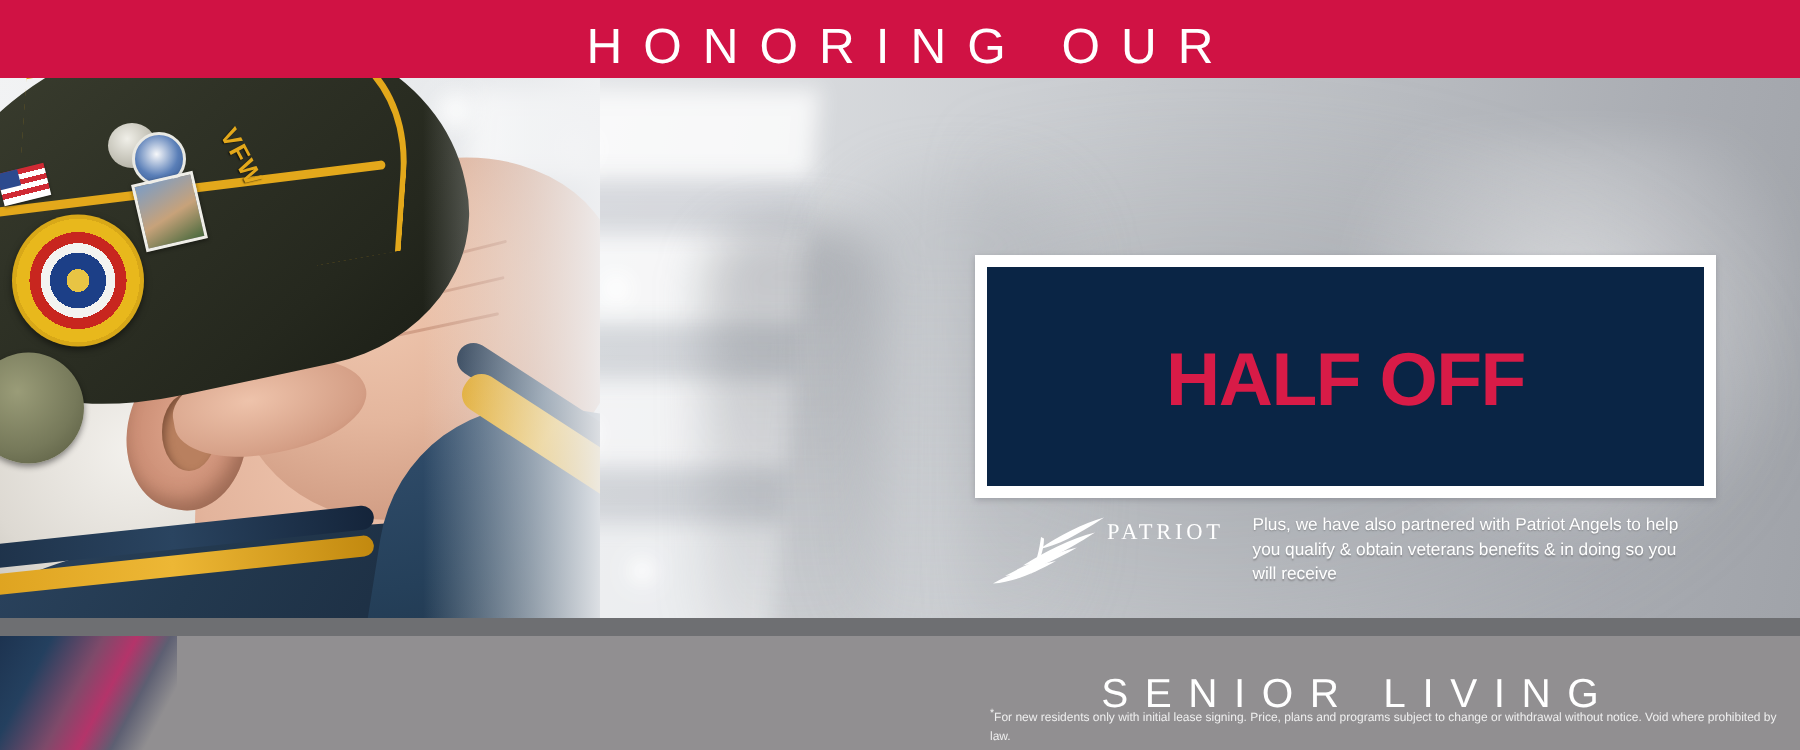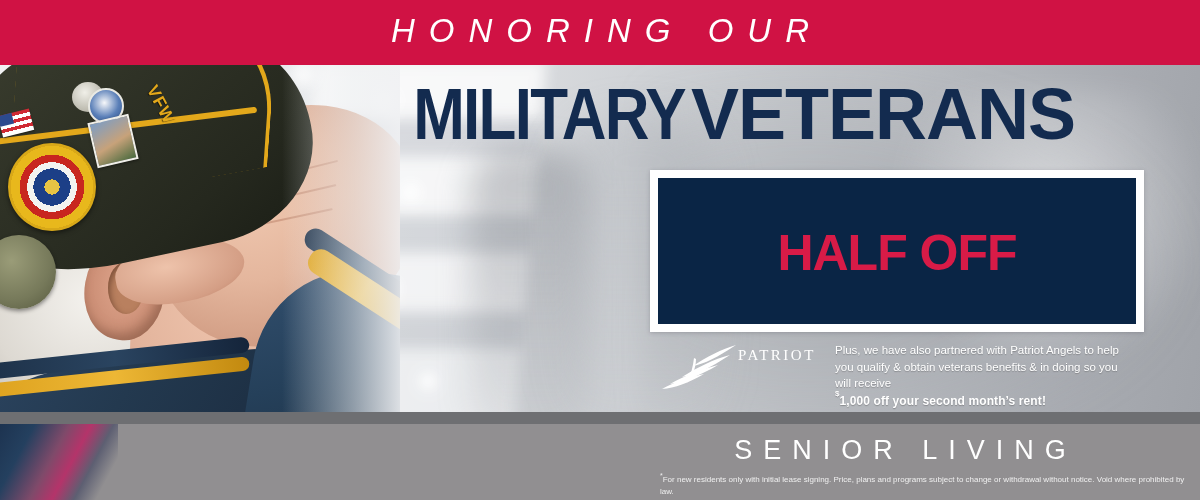--- a/index.html
+++ b/index.html
@@ -232,22 +232,22 @@
     transform:rotate(14deg); text-shadow:0 1px 2px rgba(0,0,0,.5);
   }
   .ph-glasses{
     position:absolute; left:128px; top:208px; width:160px; height:4px;
     background:linear-gradient(90deg,rgba(40,44,52,.9),rgba(60,64,72,.55));
     border-radius:2px; transform:rotate(-9deg);
   }
 
   
   .topbar{
-    position:absolute; left:0; top:0; width:1200px; height:65px;
-    background:#d01244; z-index:60;font-style:italic;
+    position:absolute; left:0; top:0; width:1200px; height:52px;
+    background:#d01244; z-index:60;
   }
   .topbar .hdr{
     position:absolute; left:0; right:0; top:14px;
     text-align:center; color:#ffffff;
     font-size:33px; font-weight:300; letter-spacing:14px;
     text-indent:14px; line-height:1;
     font-family:"Liberation Sans", sans-serif;
   }
 
   
@@ -312,21 +312,21 @@
   
   .greybar-dark{
     position:absolute; left:0; top:412px; width:1200px; height:12px;
     background:#6e6f72; z-index:50;
   }
   .greybar{
     position:absolute; left:0; top:424px; width:1200px; height:76px;
     background:#918f91; z-index:50;
   }
   .greybar .senior{
-    position:absolute; left:600px; right:0; top:13px;
+    position:absolute; left:600px; right:0; top:25px;
     text-align:center; color:#ffffff;
     font-size:27px; font-weight:400; letter-spacing:11px; text-indent:11px;
     line-height:1;
   }
   .finetext{
     position:absolute; left:660px; right:14px; top:47px;
     color:#efefef; font-size:8px; line-height:1.55; text-align:left;
   }
   .finetext sup{ font-size:7px; }
   
@@ -391,23 +391,20 @@
     <div class="ph-cuff"></div>
     <div class="ph-emb">ℛ</div>
 
     <div class="ph-fade"></div>
   </div>
 
   <div class="topbar">
     <div class="hdr">HONORING OUR</div>
   </div>
 
-  <div class="headline">
-    <span class="thin">MILITARY</span><span class="thick">VETERANS</span>
-  </div>
 
   <div class="offerbox">
     <div class="offerbox-inner">
       <div class="offer-main">HALF OFF</div>
     </div>
   </div>
 
   <div class="partner">
     <div class="pa-logo">
       <span class="pa-wing">
@@ -420,21 +417,20 @@
             <path d="M34 14 C33 22 31 31 27 39 C32 33 36 24 36 15 Z"></path>
           </g>
         </svg>
       </span>
       <span class="pa-words">
         <span class="pa-patriot">PATRIOT</span>
       </span>
     </div>
     <div class="pa-text">
       <span>Plus, we have also partnered with Patriot Angels to help you qualify &amp; obtain veterans benefits &amp; in doing so you will receive</span>
-      <div class="bold"><sup>$</sup><span>1,000 off your second month’s rent!</span></div>
     </div>
   </div>
 
   <div class="greybar-dark"></div>
   <div class="greybar">
     <div class="senior">SENIOR LIVING</div>
     <div class="finetext"><sup>*</sup><span>For new residents only with initial lease signing. Price, plans and programs subject to change or withdrawal without notice. Void where prohibited by law.</span></div>
   </div>
   <div class="flag-sliver"></div>
 

